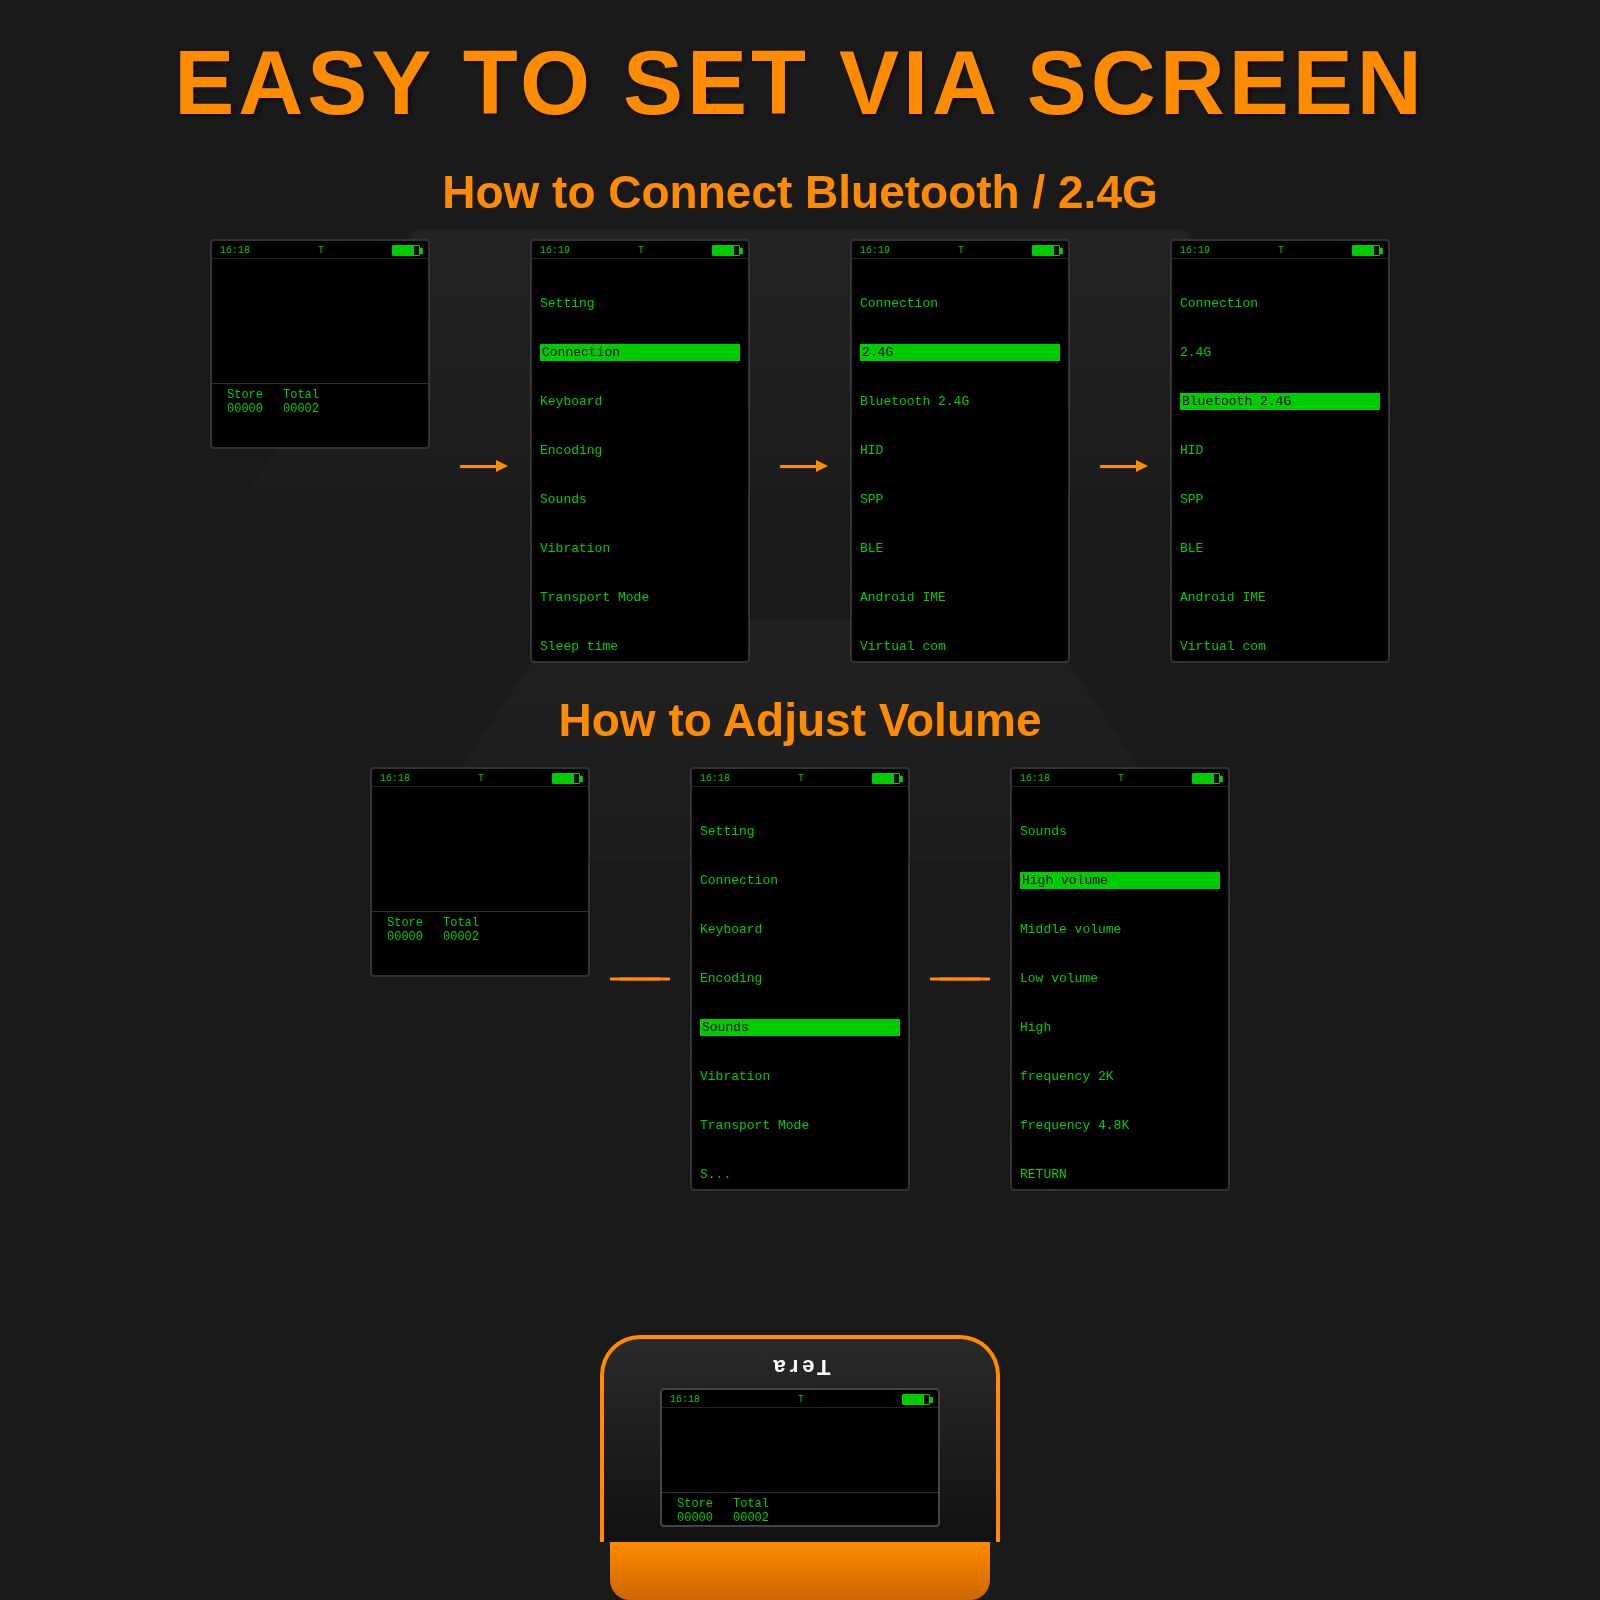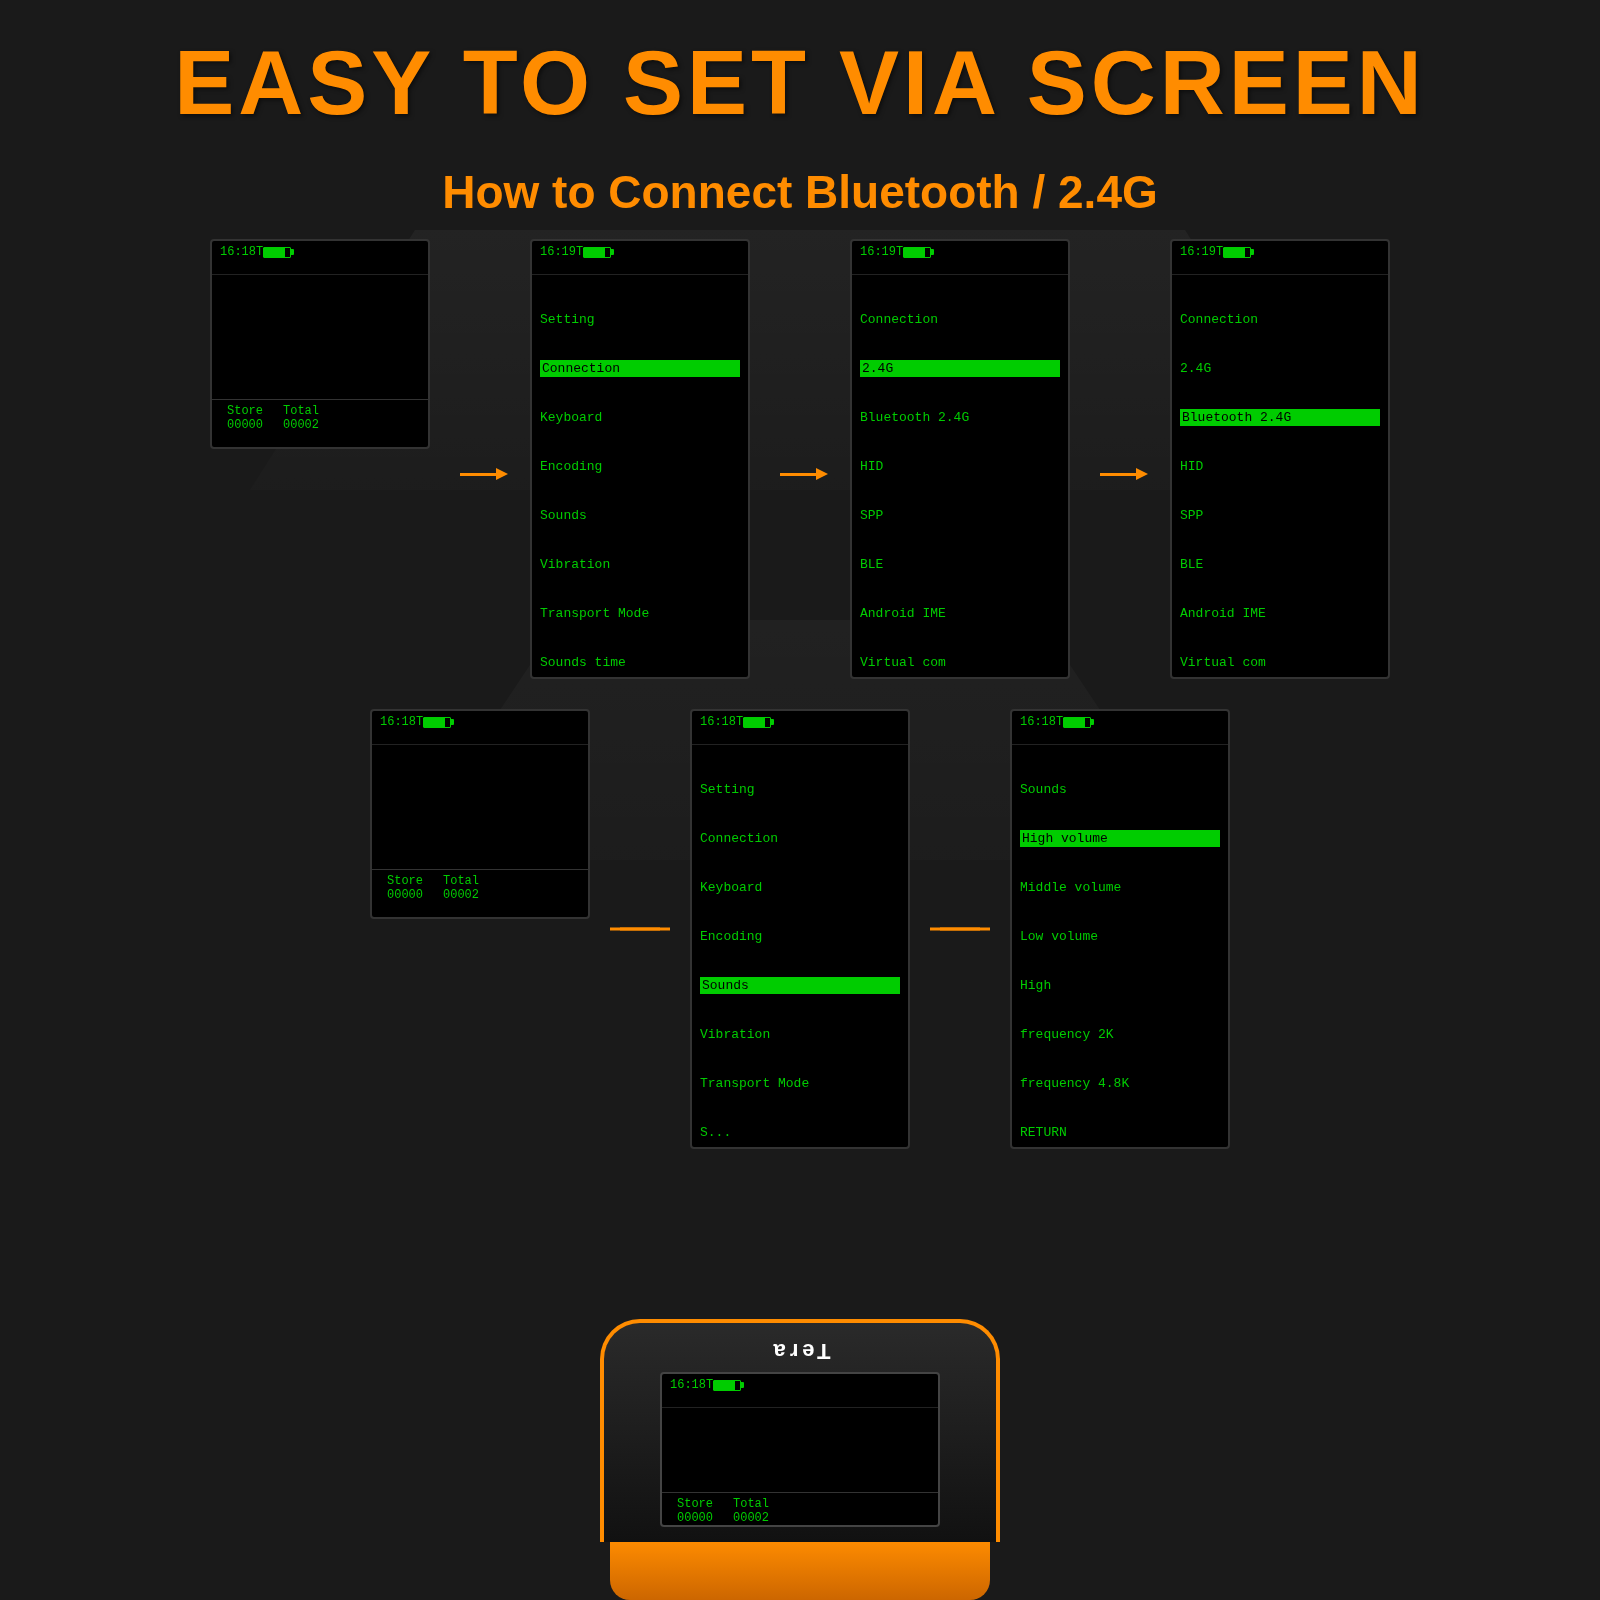--- a/index.html
+++ b/index.html
@@ -54,24 +54,25 @@
       font-family: 'Courier New', monospace;
       font-size: 13px;
       color: #00cc00;
       overflow: hidden;
       position: relative;
       padding-bottom: 2px;
     }
 
     .screen-status-bar {
       display: flex;
+      justify-content: space-between;
       align-items: center;
-      padding: 4px 8px 15px;
+      padding: 4px 8px 2px;
       color: #00cc00;
-      font-size: 12px;
+      font-size: 10px;
       border-bottom: 1px solid #222;
     }
 
     .screen-battery {
       border: 1px solid #00cc00;
       width: 28px;
       height: 11px;
       position: relative;
       border-radius: 1px;
       display: inline-block;
@@ -275,21 +276,21 @@
           <span class="screen-battery"></span>
         </div>
         <div class="screen-content">
           <div class="screen-item">Setting</div>
           <div class="screen-item highlighted">Connection</div>
           <div class="screen-item">Keyboard</div>
           <div class="screen-item">Encoding</div>
           <div class="screen-item">Sounds</div>
           <div class="screen-item">Vibration</div>
           <div class="screen-item">Transport Mode</div>
-          <div class="screen-item">Sounds time</div>
+          <div class="screen-item">Sleep time</div>
         </div>
       </div>
     </div>
 
     <div class="arrow-connector">
       <div class="arrow-dash"></div>
     </div>
 
     <div class="screen-wrapper">
       <div class="device-screen">
@@ -332,20 +333,21 @@
           <div class="screen-item">Android IME</div>
           <div class="screen-item">Virtual com</div>
         </div>
       </div>
     </div>
 
   </div>
 </div>
 
 <div class="section-volume">
+  <h2 class="section-title">How to Adjust Volume</h2>
 
   <div class="screens-row-volume">
 
     <div class="screen-wrapper">
       <div class="device-screen">
         <div class="screen-status-bar">
           <span>16:18</span>
           <span>T</span>
           <span class="screen-battery"></span>
         </div>

